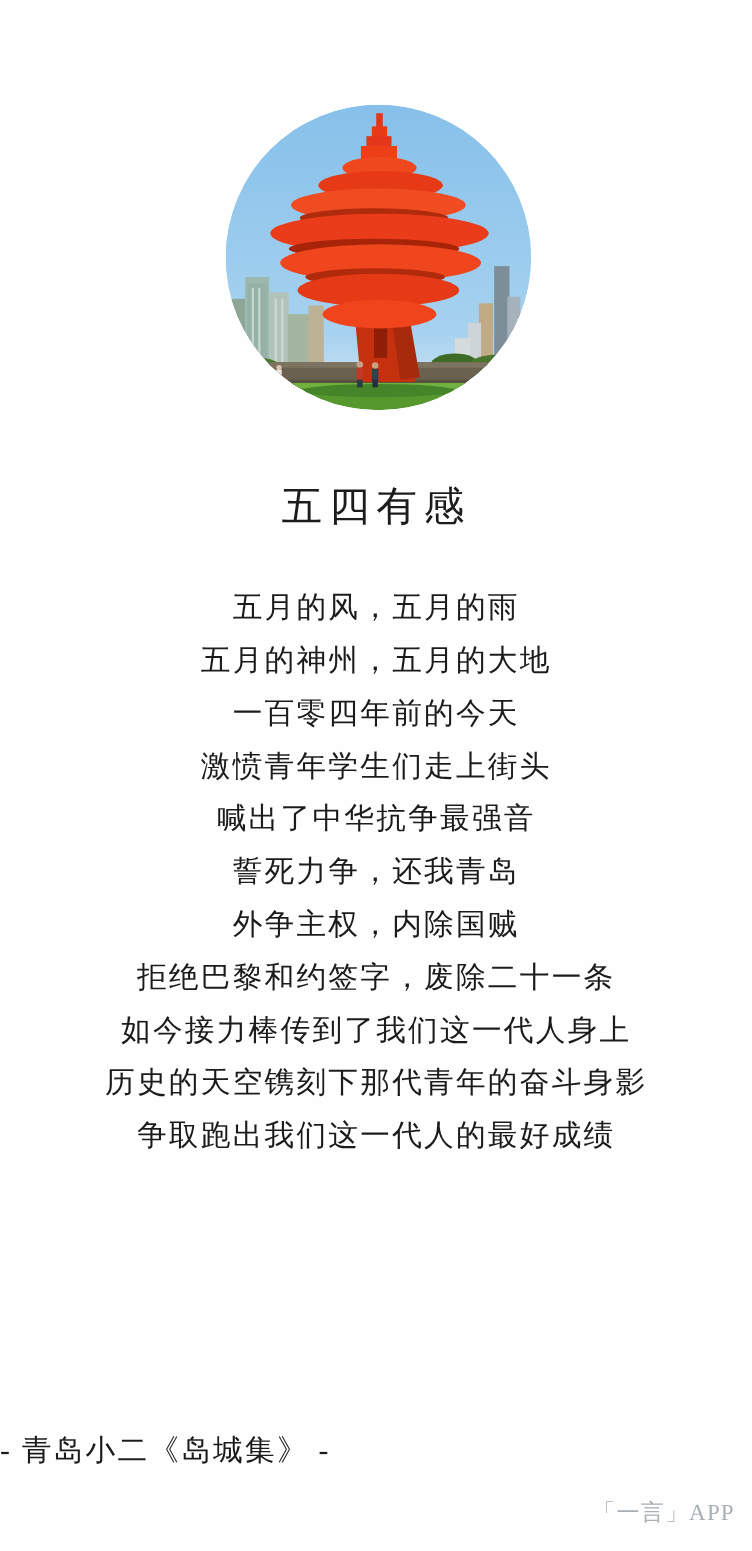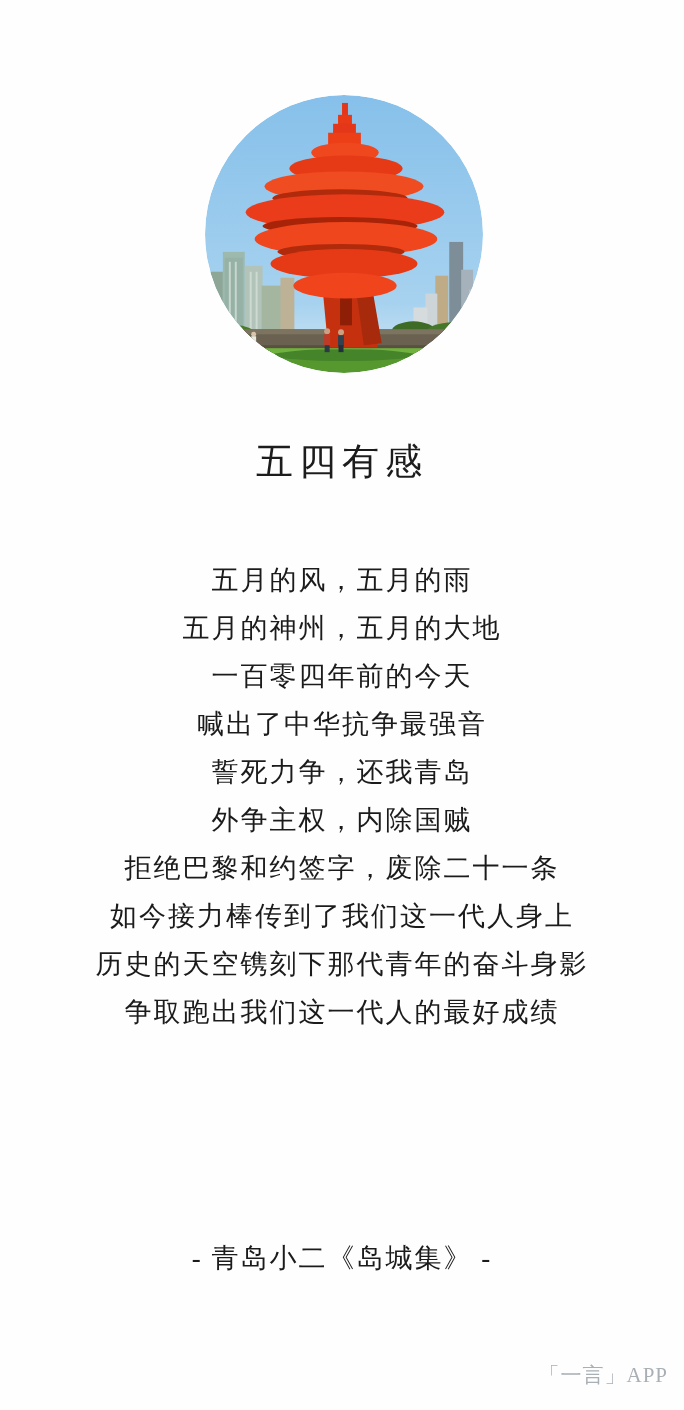--- a/index.html
+++ b/index.html
@@ -32,36 +32,36 @@
     left: 0;
     width: 100%;
     text-align: center;
     font-size: 37px;
     letter-spacing: 6px;
     color: #1c1c1c;
     line-height: 40px;
   }
   .poem-body {
     position: absolute;
-    top: 556px;
+    top: 528px;
     left: 0;
     width: 100%;
     text-align: center;
     font-size: 27px;
     line-height: 48px;
     letter-spacing: 2px;
     color: #1b1b1b;
   }
   .poem-line { white-space: nowrap; }
   .attribution {
     position: absolute;
-    top: 1242px;
+    top: 1302px;
     left: 0;
     width: 100%;
-    text-align: center;
+    text-align: left;
     font-size: 27px;
     letter-spacing: 2px;
     color: #1b1b1b;
     line-height: 32px;
   }
   .brand-footer {
     position: absolute;
     top: 1361px;
     right: 16px;
     font-size: 21px;
@@ -157,20 +157,21 @@
       </g>
     </svg>
   </div>
 
   <div class="poem-title">五四有感</div>
 
   <div class="poem-body">
     <div class="poem-line">五月的风，五月的雨</div>
     <div class="poem-line">五月的神州，五月的大地</div>
     <div class="poem-line">一百零四年前的今天</div>
+    <div class="poem-line">激愤青年学生们走上街头</div>
     <div class="poem-line">喊出了中华抗争最强音</div>
     <div class="poem-line">誓死力争，还我青岛</div>
     <div class="poem-line">外争主权，内除国贼</div>
     <div class="poem-line">拒绝巴黎和约签字，废除二十一条</div>
     <div class="poem-line">如今接力棒传到了我们这一代人身上</div>
     <div class="poem-line">历史的天空镌刻下那代青年的奋斗身影</div>
     <div class="poem-line">争取跑出我们这一代人的最好成绩</div>
   </div>
 
   <div class="attribution">- 青岛小二《岛城集》 -</div>

